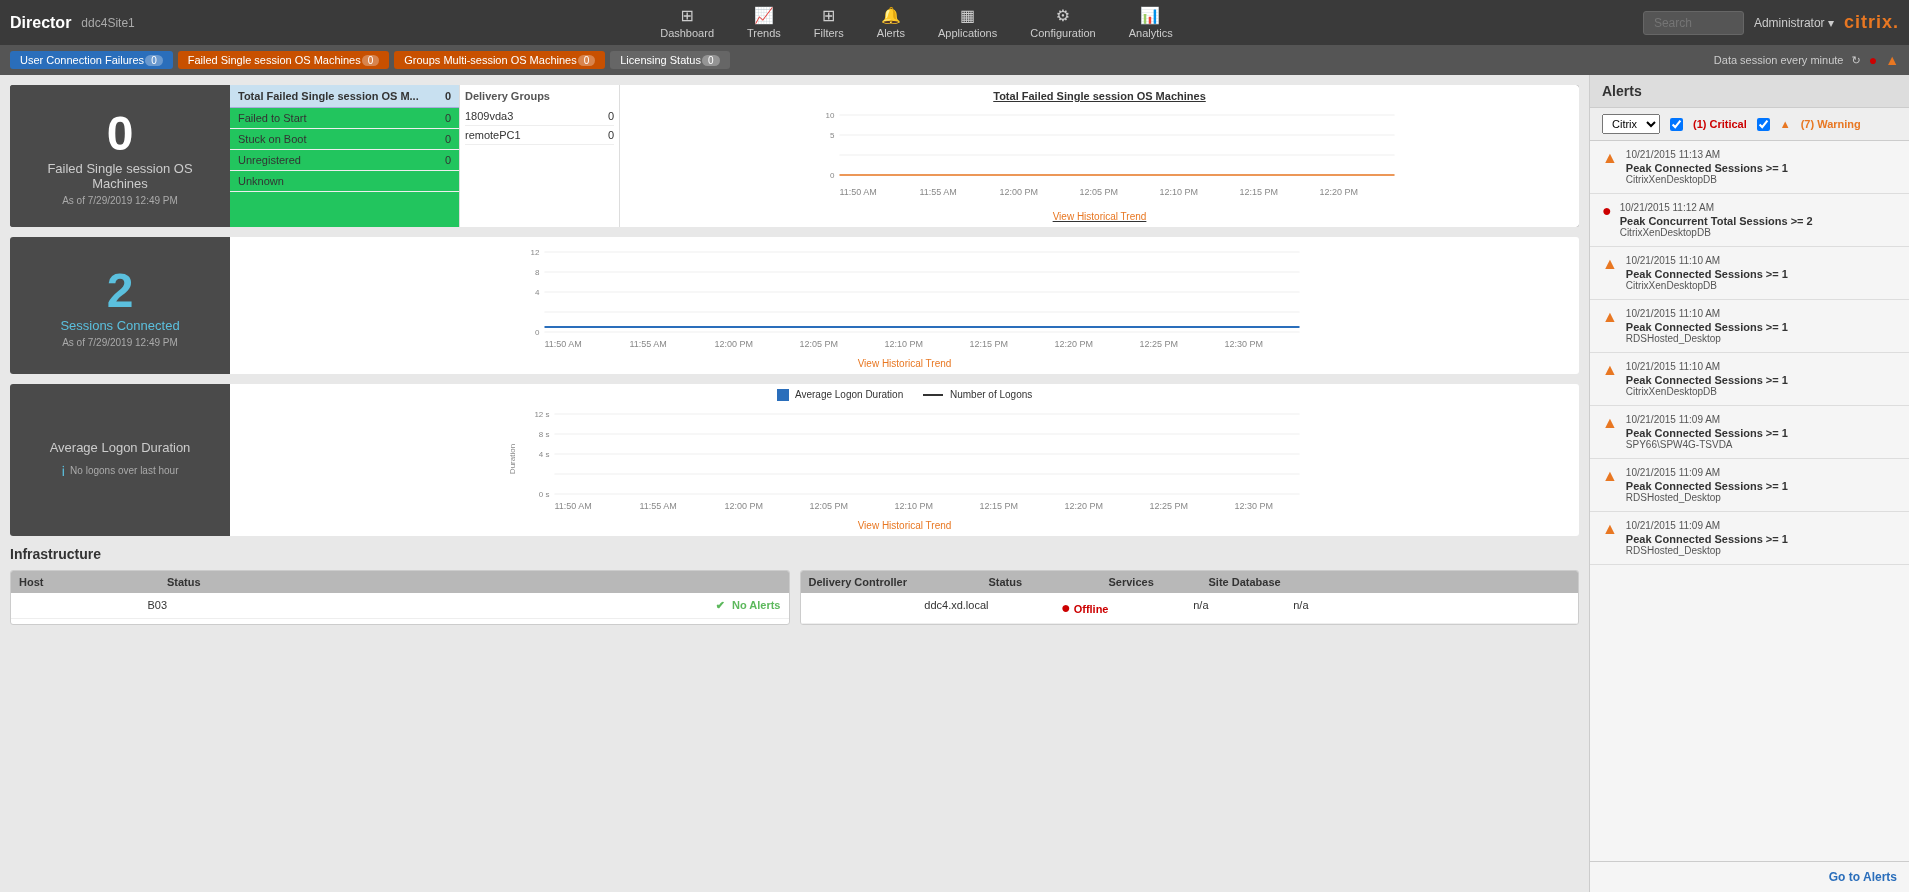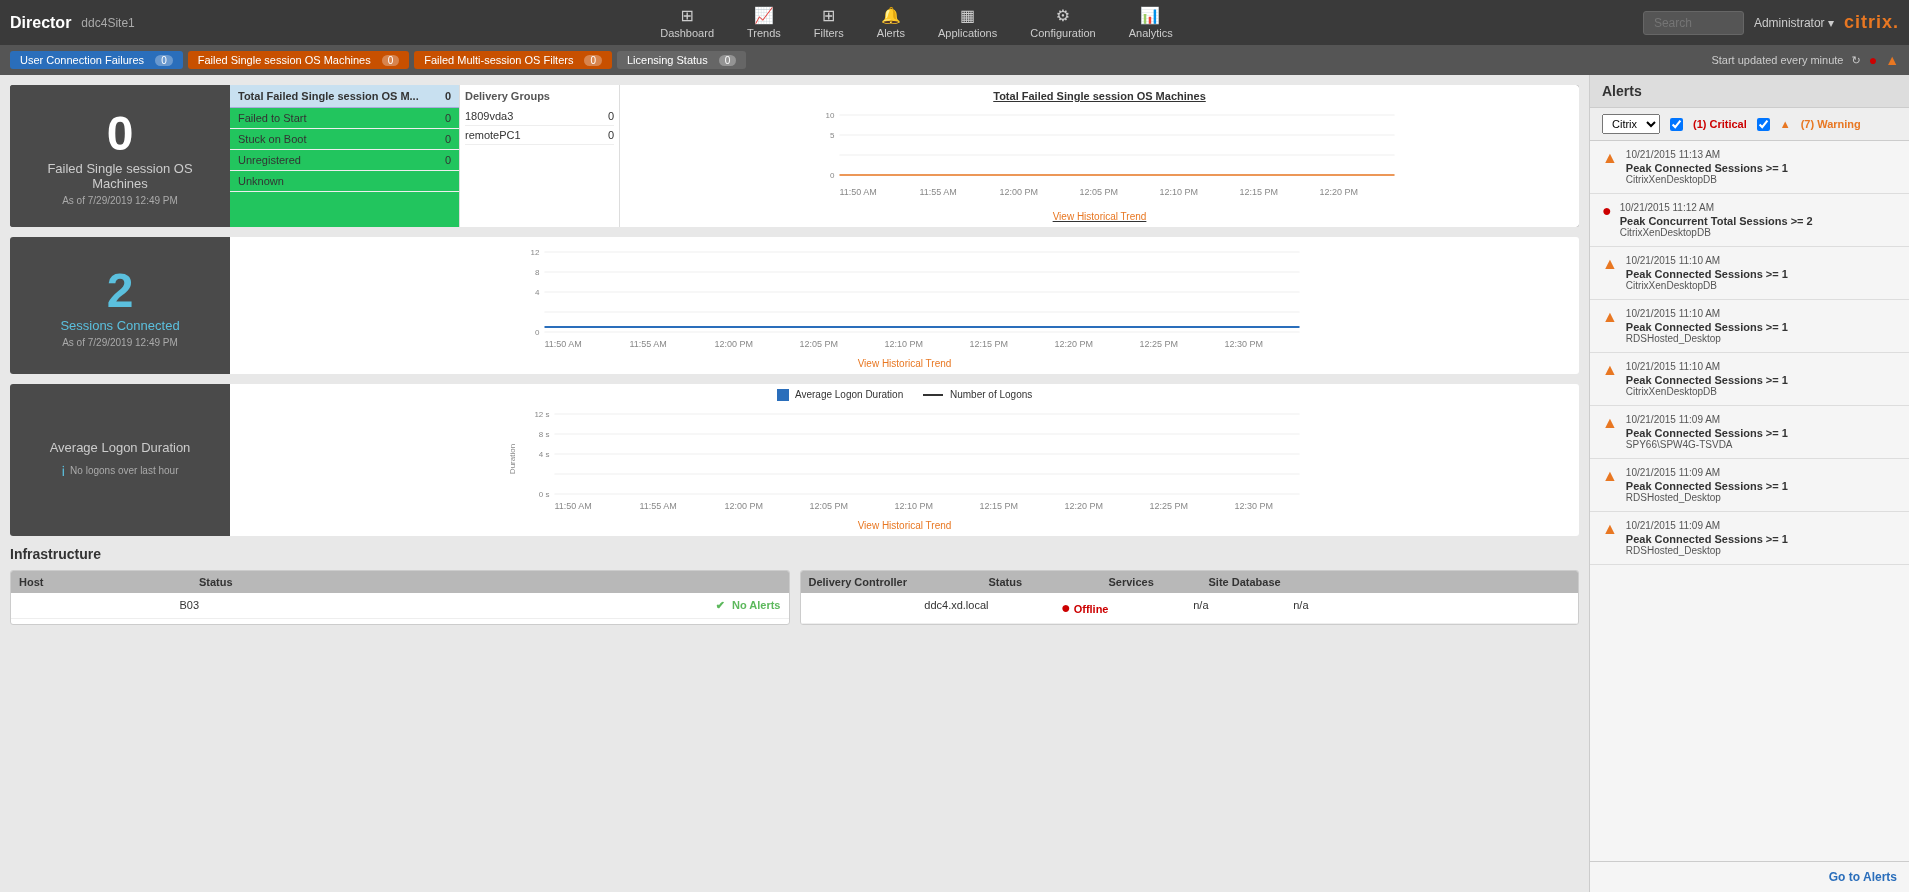--- a/index.html
+++ b/index.html
@@ -69,21 +69,21 @@
       background: #555;
       height: 30px;
       display: flex;
       align-items: center;
       padding: 0 10px;
       gap: 5px;
     }
     .status-badge {
       display: flex;
       align-items: center;
-      gap: 11px;
+      gap: 1px;
       padding: 3px 10px;
       border-radius: 3px;
       font-size: 11px;
       color: #fff;
       cursor: pointer;
     }
     .status-badge.blue { background: #2a6ebb; }
     .status-badge.orange { background: #c85000; }
     .status-badge.gray { background: #666; }
     .status-badge-count {
@@ -372,21 +372,21 @@
       font-weight: bold;
       color: #333;
     }
     .infra-table-row {
       display: flex;
       padding: 6px 8px;
       border-bottom: 1px solid #eee;
       font-size: 11px;
       text-align: right;
     }
-    .col-host { width: 180px; }
+    .col-host { width: 148px; }
     .col-status { flex: 1; }
     .col-dc { width: 180px; }
     .col-dc-status { width: 120px; }
     .col-services { width: 100px; }
     .col-sitedb { width: 100px; }
     .status-ok { color: #5cb85c; font-weight: bold; }
     .status-offline { color: #c00; font-weight: bold; }
     .check-icon { color: #5cb85c; margin-right: 4px; }
 
     
@@ -443,29 +443,29 @@
 <div class="status-bar">
   <span class="status-badge blue">
     <span>User Connection Failures</span>
     <span class="status-badge-count">0</span>
   </span>
   <span class="status-badge orange">
     <span>Failed Single session OS Machines</span>
     <span class="status-badge-count">0</span>
   </span>
   <span class="status-badge orange">
-    <span>Failed Multi-session OS Filters</span>
+    <span>Groups Multi-session OS Machines</span>
     <span class="status-badge-count">0</span>
   </span>
   <span class="status-badge gray">
     <span>Licensing Status</span>
     <span class="status-badge-count">0</span>
   </span>
   <div class="status-bar-right">
-    <span>Start updated every minute</span>
+    <span>Data session every minute</span>
     <span>↻</span>
     <span class="alert-dot-red">●</span>
     <span class="alert-dot-orange">▲</span>
   </div>
 </div>
 
 <div class="main-layout">
 
   <div class="content-area">
 

